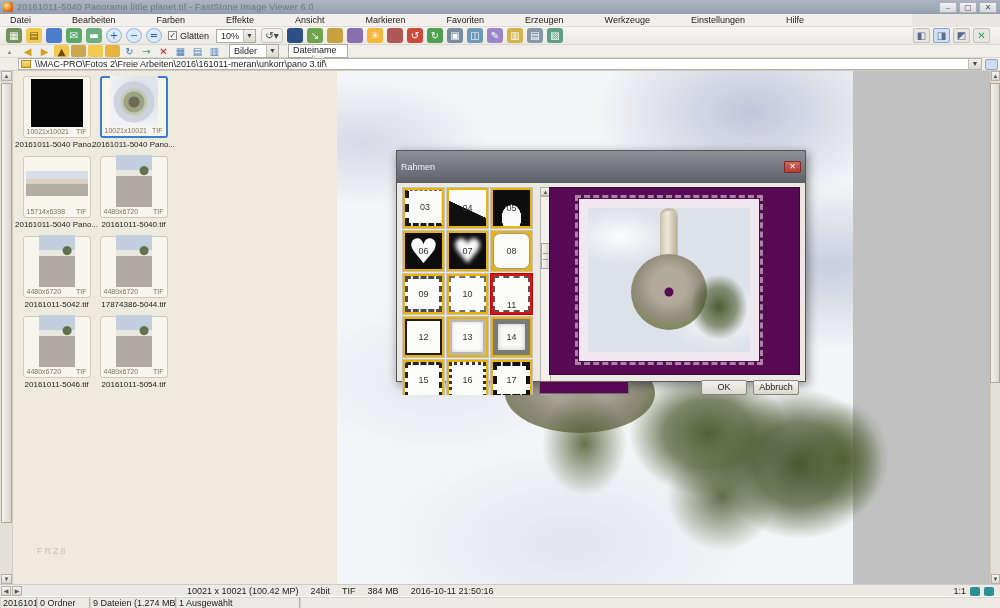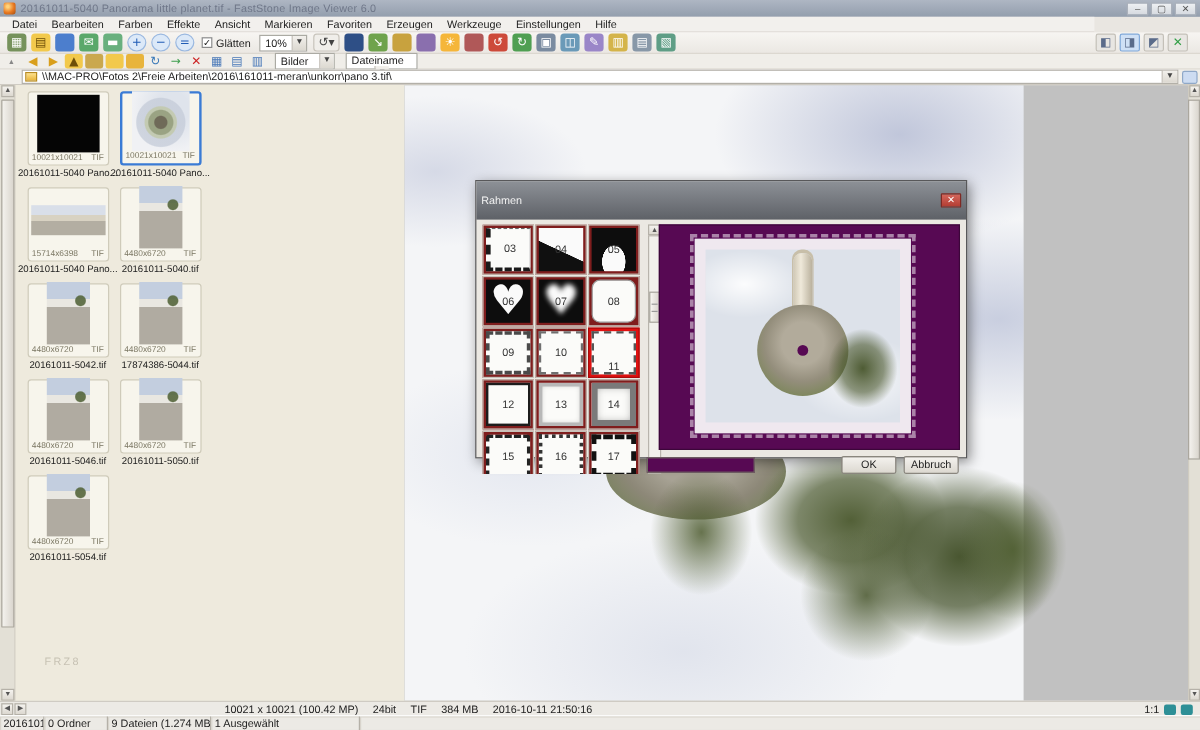--- a/index.html
+++ b/index.html
@@ -9,21 +9,21 @@
   #titlebar { position:absolute; left:0; top:0; width:1000px; height:14px;
     background:linear-gradient(#aeb6c3,#939ead); display:flex; align-items:center; padding:0 3px; }
   #appicon { width:10px; height:10px; border-radius:2px; margin-right:4px;
     background:radial-gradient(circle at 35% 35%, #ffd27a 1px, #e87820 55%, #a34d10); }
   #wtitle { font-size:9px; color:#6f7789; letter-spacing:.2px; }
   .winbtns { margin-left:auto; display:flex; gap:2px; }
   .winbtn { width:18px; height:11px; background:linear-gradient(#eef0f3,#d6dae0); border:1px solid #aab0ba;
     font-size:8px; line-height:9px; text-align:center; color:#555; border-radius:1px; }
 
   #menubar { position:absolute; left:0; top:14px; width:912px; height:13px; background:#f2f0ed;
-    border-bottom:1px solid #e0ddd7; display:flex; align-items:center; padding-left:4px; }
+    border-bottom:1px solid #e0ddd7; display:flex; align-items:center; padding-left:4px;gap:29px; }
   .mitem { font-size:9px; color:#1d1d1d; padding:0 6px; }
 
   #toolbar1 { position:absolute; left:0; top:27px; width:1000px; height:18px; background:linear-gradient(#f7f5f2,#ebe8e3);
     border-bottom:1px solid #dcd8d0; display:flex; align-items:center; padding-left:4px; }
   .ti { display:inline-flex; width:16px; height:15px; margin:0 2px; border-radius:3px; align-items:center; justify-content:center;
     font-size:10px; color:#fff; font-family:"DejaVu Sans",sans-serif; }
   .chk { display:flex; align-items:center; margin:0 4px; }
   .chkbox { width:9px; height:9px; background:#fff; border:1px solid #8a8a8a; font-size:8px; line-height:8px; color:#222; text-align:center; }
   .chklabel { font-size:9px; margin-left:3px; color:#222; }
   .combo { display:flex; align-items:center; background:#fff; border:1px solid #abaaa3; height:14px; margin:0 3px; }
@@ -95,21 +95,21 @@
 
   
   #dialog { position:absolute; left:396px; top:150px; width:410px; height:232px; background:#ebe8e2;
     border:1px solid #58585a; box-shadow:2px 3px 10px rgba(0,0,0,.45); z-index:50; }
   #dlg-title { height:15px; background:linear-gradient(#8d9197,#5e6167); display:flex; align-items:center; padding:16px 4px; }
   #dlg-title-text { font-size:9px; color:#f2f2f2; }
   #dlg-close { margin-left:auto; width:17px; height:12px; background:linear-gradient(#d4675c,#b33d33); border:1px solid #7e2a24;
     color:#fff; font-size:8px; line-height:10px; text-align:center; border-radius:1px; }
   #dlg-body { position:relative; height:216px; }
   #fgrid { position:absolute; left:5px; top:4px; width:136px; height:208px; overflow:hidden; display:flex; flex-wrap:wrap; align-content:flex-start; }
-  .ftile { width:43px; height:42px; margin:0 1px 1px 0; background:#7f1d1d; border:1px solid #c6c2ba; display:flex; align-items:center; justify-content:center; }
+  .ftile { width:43px; height:42px; margin:0 1px 1px 0; background:#eab308; border:1px solid #c6c2ba; display:flex; align-items:center; justify-content:center; }
   .ftile.sel { background:#e01010; border-color:#a80c0c; }
   .fimg { width:37px; height:36px; background:#fbfbf9; position:relative; display:flex; align-items:center; justify-content:center; overflow:hidden; }
   .fnum { font-size:9px; color:#333; position:relative; z-index:2; }
   .f03 { border-left:4px dashed #1a1a1a; border-bottom:3px dashed #1a1a1a; border-top:1px dashed #666; border-right:1px solid #ddd; }
   .f04 { background:linear-gradient(205deg,#fafafa 52%, #101010 53%); }
   .f05 { background:radial-gradient(ellipse 16px 22px at 50% 78%, #fafafa 60%, #0d0d0d 62%); }
   .f06, .f07 { background:#0d0d0d; }
   .f06::before, .f07::before { content:"♥"; position:absolute; color:#fafafa; font-size:34px; line-height:36px; font-family:"DejaVu Sans",sans-serif; }
   .f07::before { filter:blur(2px); }
   .f08 { border:1px solid #999; border-radius:7px; }
@@ -367,32 +367,20 @@
         <div class="titem">
           <div class="tcard">
             <div class="timgwrap">
               <div class="timg t-portrait"></div>
             </div>
             <div class="tdims">
               <span>4480x6720</span>
               <span>TIF</span>
             </div>
           </div>
-          <div class="tname">20161011-5050.tif</div>
-        </div>
-        <div class="titem">
-          <div class="tcard">
-            <div class="timgwrap">
-              <div class="timg t-portrait"></div>
-            </div>
-            <div class="tdims">
-              <span>4480x6720</span>
-              <span>TIF</span>
-            </div>
-          </div>
           <div class="tname">20161011-5054.tif</div>
         </div>
       </div>
     <div id="watermark">FRZ8</div>
   </div>
 
   <div id="canvas">
     <div id="photo">
       <div id="planet"></div>
       <div id="tb5" class="tblob"></div>

